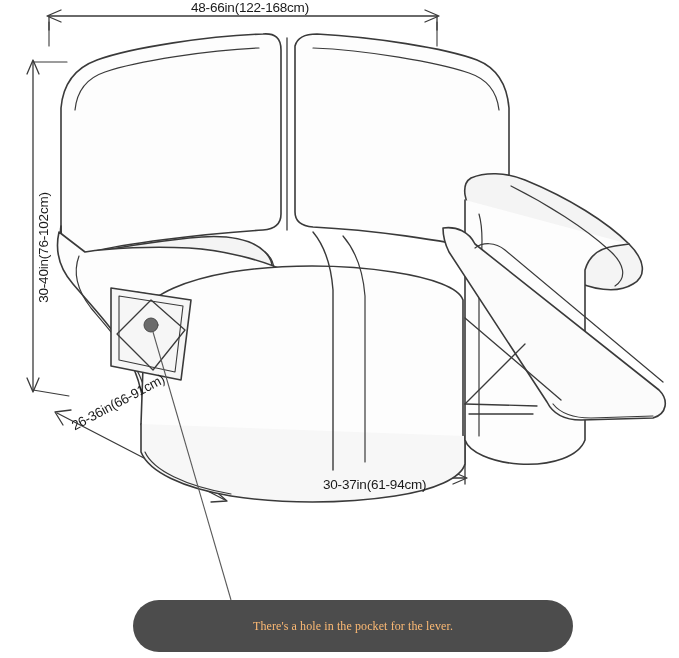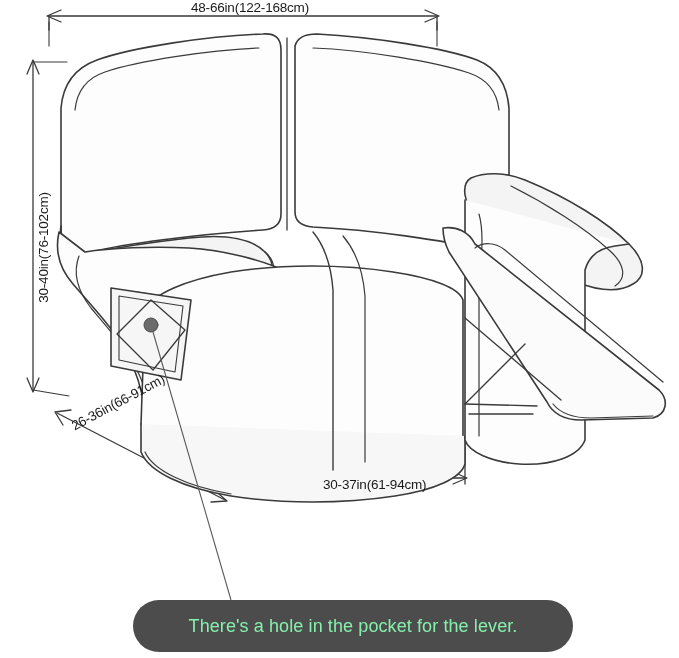--- a/index.html
+++ b/index.html
@@ -61,23 +61,23 @@
     top: 600px;
     width: 440px;
     height: 52px;
     background: #4c4c4c;
     border-radius: 26px;
     display: flex;
     align-items: center;
     justify-content: center;
   }
   #callout-text {
-    color: #86efac;
-    font-family: Liberation Sans, sans-serif;
-    font-size: 18px;
+    color: #fdba74;
+    font-family: Liberation Serif, serif;
+    font-size: 12px;
     letter-spacing: 0.1px;
   }
 </style>
 </head>
 <body>
 
 <div id="stage">
 
   <svg id="diagram" viewBox="0 0 679 658">
     <g fill="none" stroke="#3a3a3a" stroke-width="1.6" stroke-linejoin="round" stroke-linecap="round">

